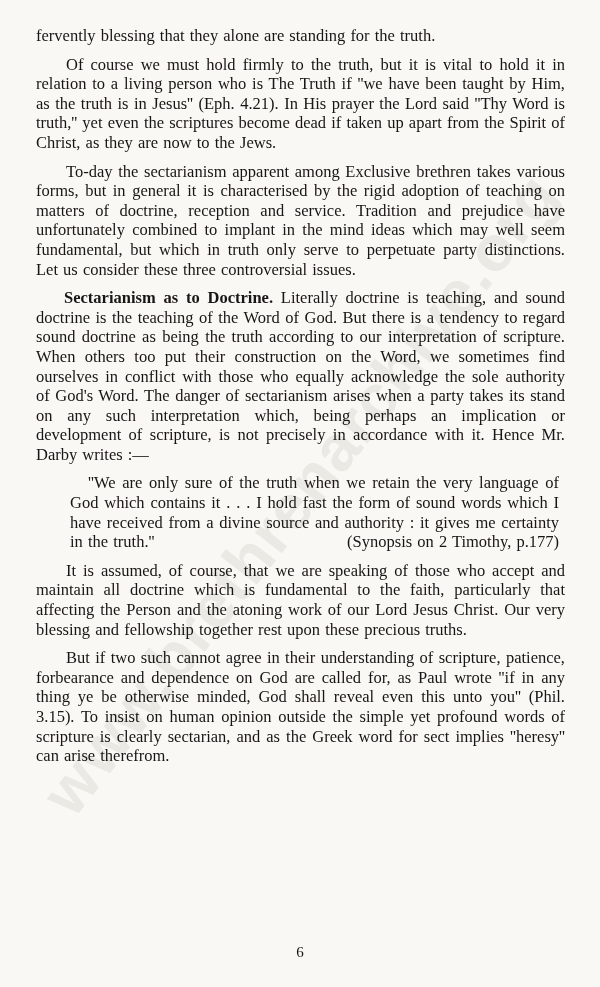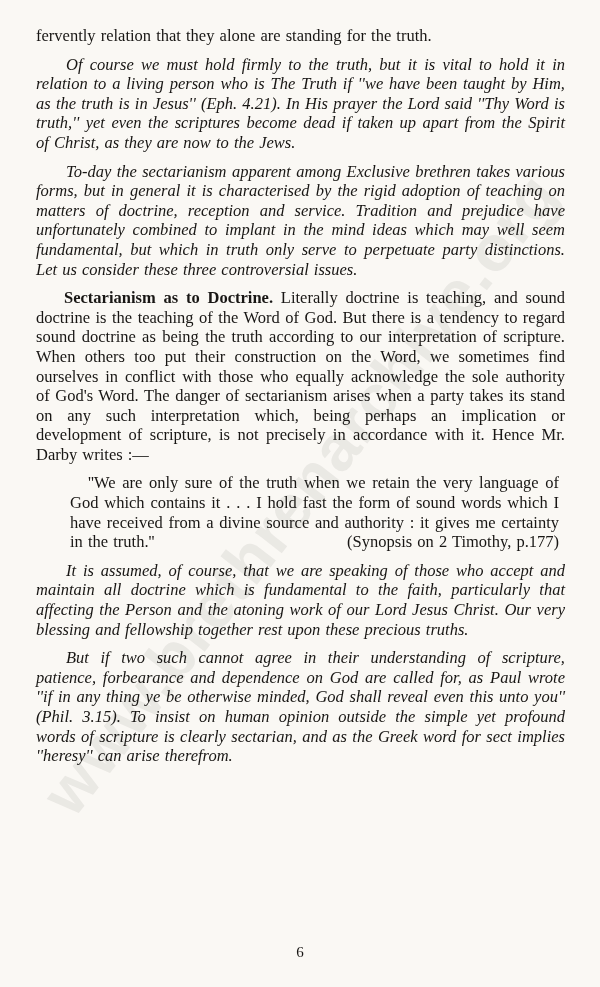--- a/index.html
+++ b/index.html
@@ -25,21 +25,20 @@
     font-size: 16.5px;
     line-height: 19.6px;
     text-align: justify;
     word-spacing: 0.06em;
   }
   p.para {
     margin: 0 0 9px 0;
   }
   p.indent {
     text-indent: 30px;
-    font-style: italic;
   }
   p.section-para .lead {
     font-weight: bold;
     margin-left: 28px;
   }
   blockquote.quote {
     margin: 0 6px 9px 34px;
     text-indent: 18px;
     text-align: justify;
   }
@@ -75,21 +74,21 @@
 </style>
 </head>
 <body>
 
 <div class="page">
 
   <div class="watermark">www.brethrenarchive.org</div>
 
   <div class="text-col">
 
-    <p class="para">fervently relation that they alone are standing for the truth.</p>
+    <p class="para">fervently blessing that they alone are standing for the truth.</p>
 
     <p class="para indent">Of course we must hold firmly to the truth, but it is vital to hold it in relation to a living person who is The Truth if ''we have been taught by Him, as the truth is in Jesus'' (Eph. 4.21).  In His prayer the Lord said ''Thy Word is truth,'' yet even the scriptures become dead if taken up apart from the Spirit of Christ, as they are now to the Jews.</p>
 
     <p class="para indent">To-day the sectarianism apparent among Exclusive brethren takes various forms, but in general it is characterised by the rigid adoption of teaching on matters of doctrine, reception and service.  Tradition and prejudice have unfortunately combined to implant in the mind ideas which may well seem fundamental, but which in truth only serve to perpetuate party distinctions.  Let us consider these three controversial issues.</p>
 
     <p class="para section-para"><span class="lead">Sectarianism as to Doctrine.</span>  <span>Literally doctrine is teaching, and sound doctrine is the teaching of the Word of God.  But there is a tendency to regard sound doctrine as being the truth according to our interpretation of scripture.  When others too put their construction on the Word, we sometimes find ourselves in conflict with those who equally acknowledge the sole authority of God's Word.  The danger of sectarianism arises when a party takes its stand on any such interpretation which, being perhaps an implication or development of scripture, is not precisely in accordance with it.  Hence Mr. Darby writes :—</span></p>
 
     <blockquote class="quote"><span>''We are only sure of the truth when we retain the very language of God which contains it . . . I hold fast the form of sound words which I have received from a divine source and authority :  it gives me certainty in the truth.''</span><span class="attribution">(Synopsis on 2 Timothy, p.177)</span></blockquote>
 
     <p class="para indent">It is assumed, of course, that we are speaking of those who accept and maintain all doctrine which is fundamental to the faith, particularly that affecting the Person and the atoning work of our Lord Jesus Christ.  Our very blessing and fellowship together rest upon these precious truths.</p>

